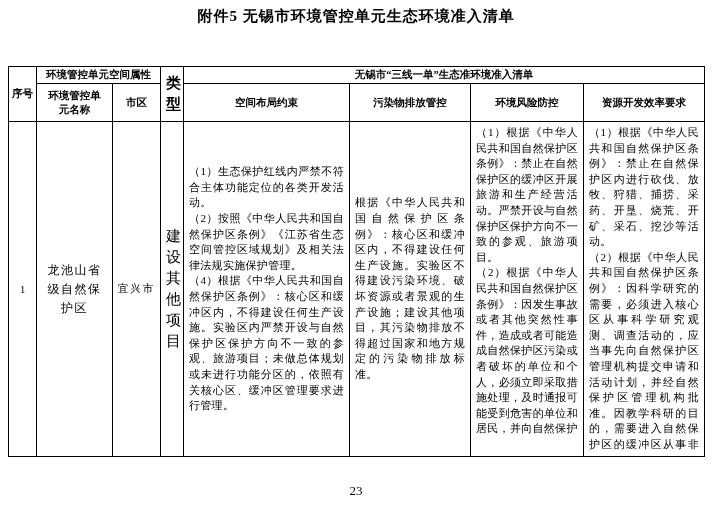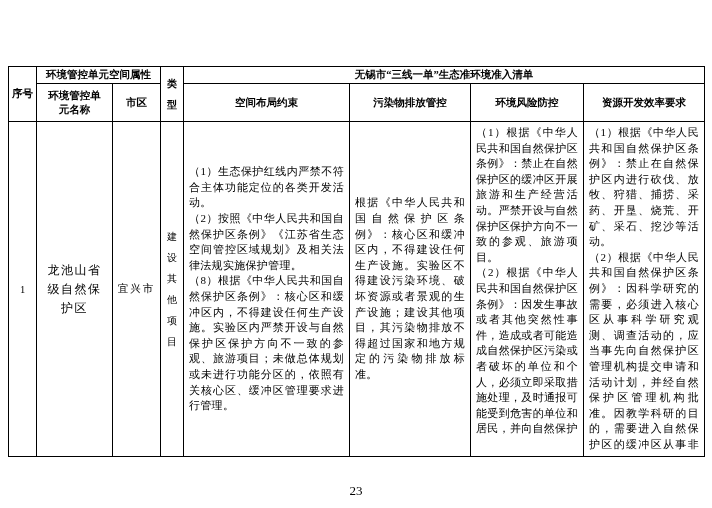--- a/index.html
+++ b/index.html
@@ -36,21 +36,21 @@
 
   td.cell-seq { font-size: 11px; }
   .unit-name {
     width: 62px; margin: 0 auto;
     font-size: 12px; letter-spacing: 1.5px; line-height: 19px;
     word-break: break-all; text-align: center;
   }
   td.cell-district { font-size: 11px; letter-spacing: 2px; }
   .vertical-text {
     width: 12px; margin: 0 auto;
-    font-size: 10px; line-height: 21px;
+    font-size: 15px; line-height: 21px;
     word-break: break-all; text-align: center;
   }
 
   td.content { vertical-align: middle; padding: 3px 5px; }
   td.content.top { vertical-align: top; margin-left: 32px; }
   td.content .clip { overflow: hidden; }
   td.content.top .clip { height: 327px; }
   td.content p {
     font-size: 11px; line-height: 15.6px;
     text-align: justify; text-justify: inter-ideograph;
@@ -60,20 +60,21 @@
   .page-number {
     position: absolute; top: 483px; left: 0; width: 100%;
     text-align: center; font-size: 13px;
   }
 </style>
 </head>
 <body>
 
 <div class="page">
 
+  <div class="doc-title">附件5  无锡市环境管控单元生态环境准入清单</div>
 
   <table class="access-table">
     <colgroup>
       <col style="width:28px">
         <col style="width:76px">
         <col style="width:48px">
         <col style="width:23px">
       <col style="width:166px">
         <col style="width:121px">
         <col style="width:113px">
@@ -102,21 +103,21 @@
           <div class="unit-name">龙池山省级自然保护区</div>
         </td>
         <td class="cell-district">宜兴市</td>
         <td>
           <div class="vertical-text">建设其他项目</div>
         </td>
         <td class="content">
           <div class="clip">
             <p>（1）生态保护红线内严禁不符合主体功能定位的各类开发活动。</p>
             <p>（2）按照《中华人民共和国自然保护区条例》《江苏省生态空间管控区域规划》及相关法律法规实施保护管理。</p>
-            <p>（8）根据《中华人民共和国自然保护区条例》：核心区和缓冲区内，不得建设任何生产设施。实验区内严禁开设与自然保护区保护方向不一致的参观、旅游项目；未做总体规划或未进行功能分区的，依照有关核心区、缓冲区管理要求进行管理。</p>
+            <p>（4）根据《中华人民共和国自然保护区条例》：核心区和缓冲区内，不得建设任何生产设施。实验区内严禁开设与自然保护区保护方向不一致的参观、旅游项目；未做总体规划或未进行功能分区的，依照有关核心区、缓冲区管理要求进行管理。</p>
           </div>
         </td>
         <td class="content">
           <div class="clip">
             <p>根据《中华人民共和国自然保护区条例》：核心区和缓冲区内，不得建设任何生产设施。实验区不得建设污染环境、破坏资源或者景观的生产设施；建设其他项目，其污染物排放不得超过国家和地方规定的污染物排放标准。</p>
           </div>
         </td>
         <td class="content top">
           <div class="clip">
             <p>（1）根据《中华人民共和国自然保护区条例》：禁止在自然保护区的缓冲区开展旅游和生产经营活动。严禁开设与自然保护区保护方向不一致的参观、旅游项目。</p>

